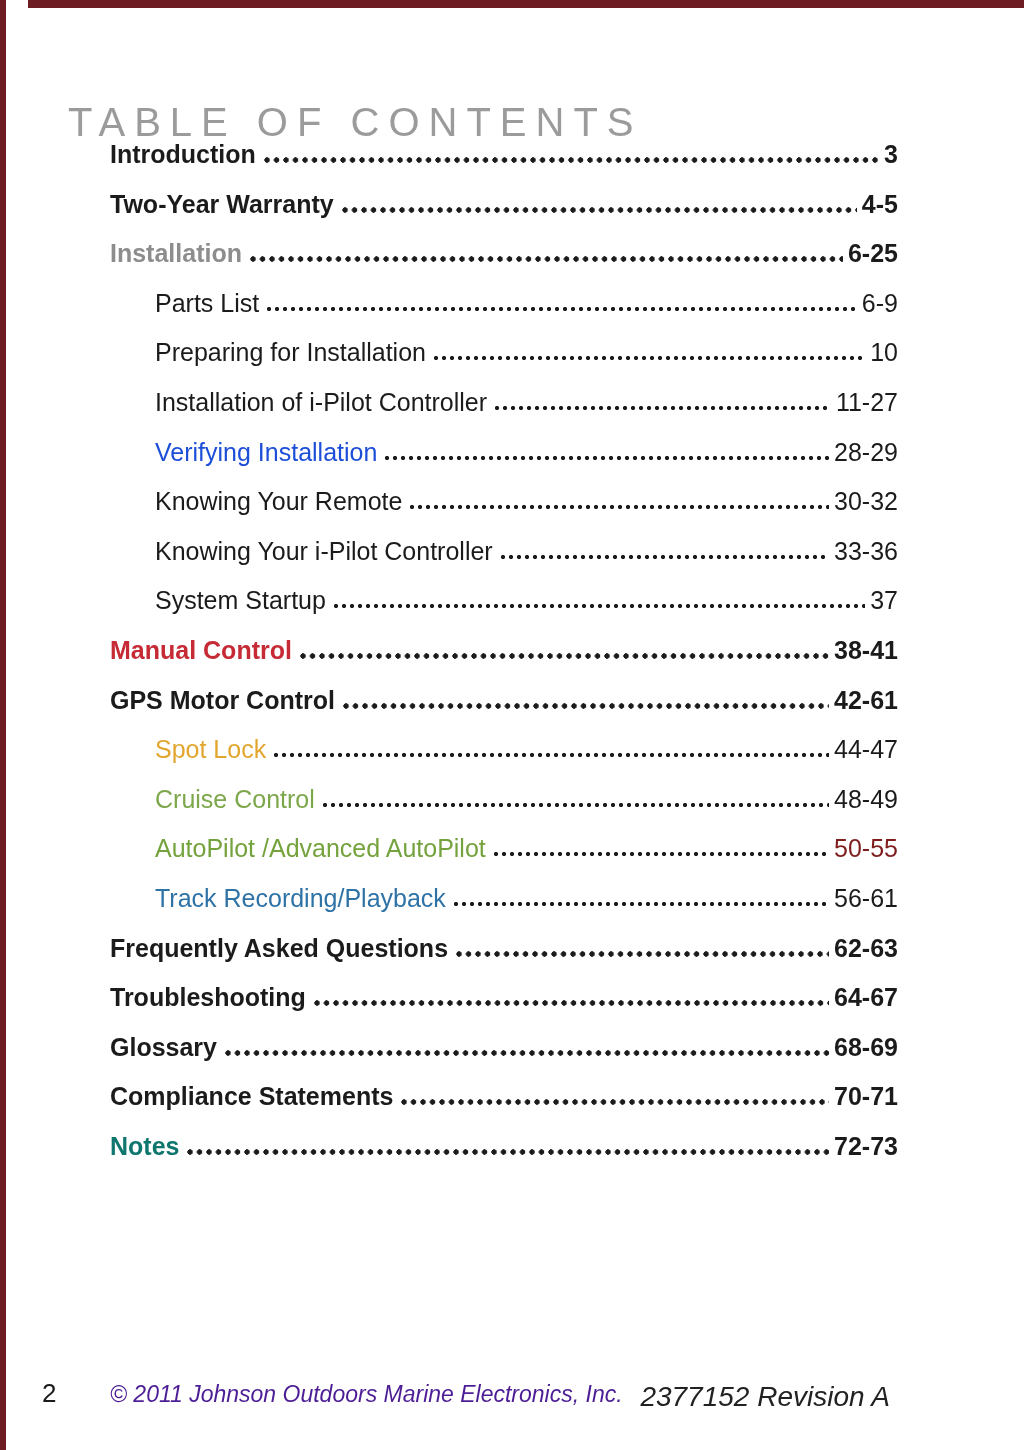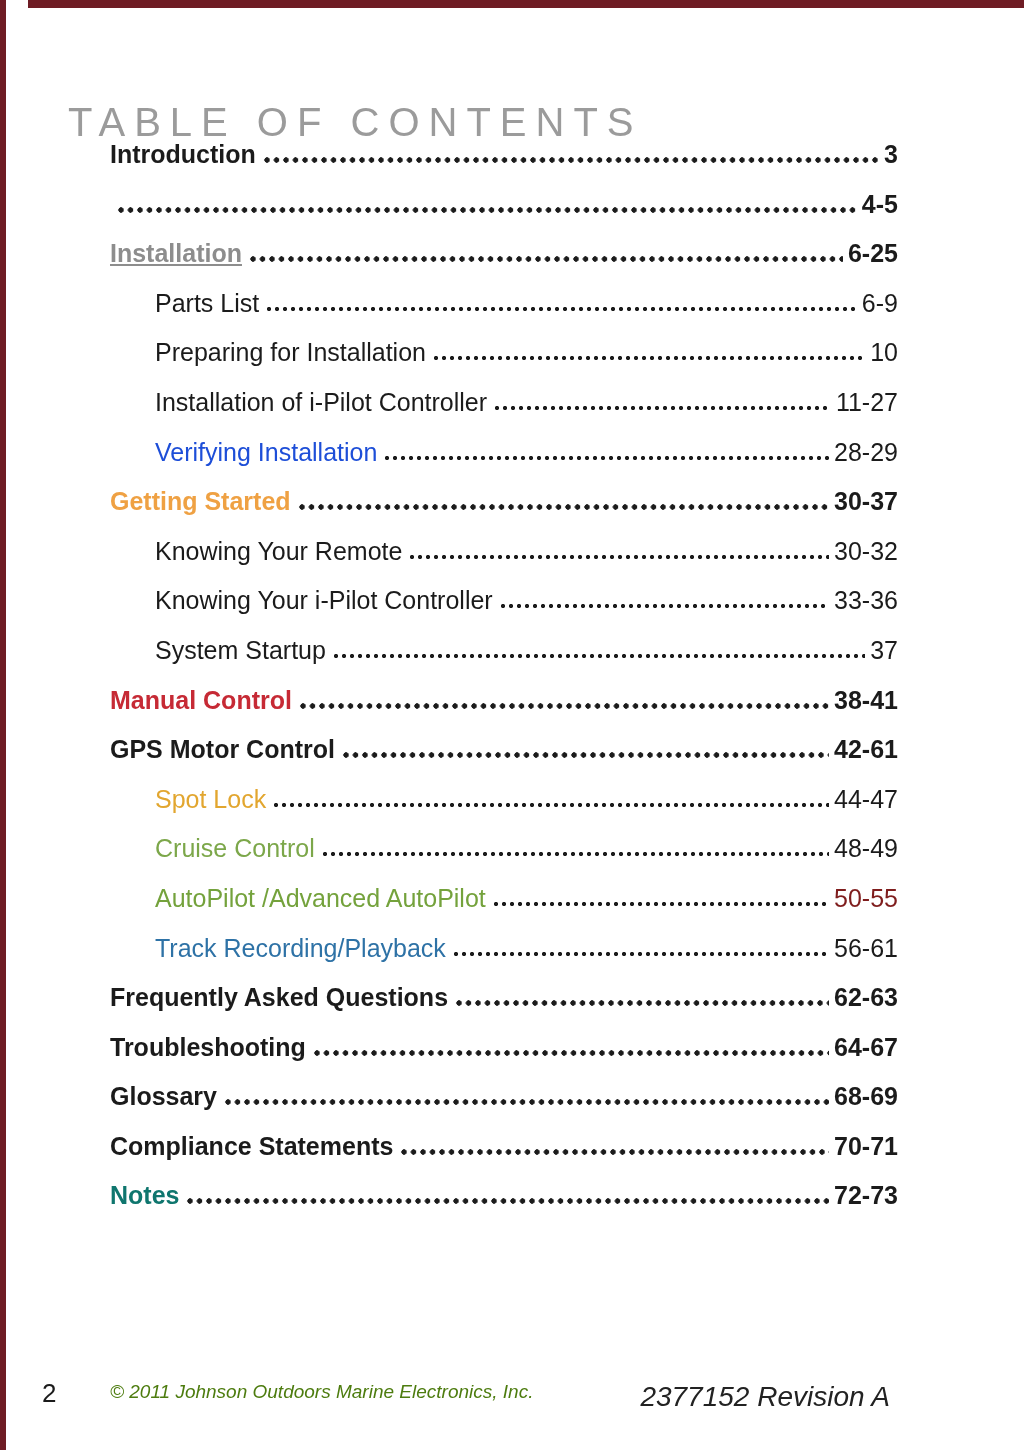--- a/index.html
+++ b/index.html
@@ -42,21 +42,21 @@
   }
   .pagenum{white-space:nowrap;}
 
   .footer{
     position:absolute;left:0;top:1376px;width:1024px;height:40px;
   }
   .footer .pageno{
     position:absolute;left:42px;top:2px;font-size:26px;color:#1b1b1b;
   }
   .footer .copyright{
-    position:absolute;left:110px;top:5px;font-size:19px;font-style:italic;color:#4d7c0f;
+    position:absolute;left:110px;top:5px;font-size:23px;font-style:italic;color:#4c1d95;
     white-space:nowrap;
     text-align:center;
   }
   .footer .revision{
     position:absolute;right:134px;top:5px;font-size:28px;font-style:italic;color:#222;
     white-space:nowrap;
   }
 </style>
 </head>
 <body>
@@ -66,25 +66,26 @@
 
 <h1 class="page-title" style="color: rgb(155, 155, 155); margin-top: 16px;">TABLE OF CONTENTS</h1>
 
 <div class="toc" id="toc-list">
     <div class="toc-row lvl0 bold">
       <span class="label" style="color: rgb(27, 27, 27);">Introduction</span>
       <div class="leader"></div>
       <span class="pagenum" style="color: rgb(27, 27, 27);">3</span>
     </div>
     <div class="toc-row lvl0 bold">
+      <span class="label" style="color: rgb(27, 27, 27);">Two-Year Warranty</span>
       <div class="leader"></div>
       <span class="pagenum" style="color: rgb(27, 27, 27);">4-5</span>
     </div>
     <div class="toc-row lvl0 bold">
-      <span class="label" style="color: rgb(141, 141, 141); text-decoration: underline;">Installation</span>
+      <span class="label" style="color: rgb(141, 141, 141);">Installation</span>
       <div class="leader"></div>
       <span class="pagenum" style="color: rgb(27, 27, 27);">6-25</span>
     </div>
     <div class="toc-row lvl1 normal">
       <span class="label" style="color: rgb(27, 27, 27);">Parts List</span>
       <div class="leader"></div>
       <span class="pagenum" style="color: rgb(27, 27, 27);">6-9</span>
     </div>
     <div class="toc-row lvl1 normal">
       <span class="label" style="color: rgb(27, 27, 27);">Preparing for Installation</span>
@@ -93,25 +94,20 @@
     </div>
     <div class="toc-row lvl1 normal">
       <span class="label" style="color: rgb(27, 27, 27);">Installation of i-Pilot Controller</span>
       <div class="leader"></div>
       <span class="pagenum" style="color: rgb(27, 27, 27);">11-27</span>
     </div>
     <div class="toc-row lvl1 normal">
       <span class="label" style="color: #1d4ed8;">Verifying Installation</span>
       <div class="leader"></div>
       <span class="pagenum" style="color: rgb(27, 27, 27);">28-29</span>
-    </div>
-    <div class="toc-row lvl0 bold">
-      <span class="label" style="color: rgb(239, 161, 67);">Getting Started</span>
-      <div class="leader"></div>
-      <span class="pagenum" style="color: rgb(27, 27, 27);">30-37</span>
     </div>
     <div class="toc-row lvl1 normal">
       <span class="label" style="color: rgb(27, 27, 27);">Knowing Your Remote</span>
       <div class="leader"></div>
       <span class="pagenum" style="color: rgb(27, 27, 27);">30-32</span>
     </div>
     <div class="toc-row lvl1 normal">
       <span class="label" style="color: rgb(27, 27, 27);">Knowing Your i-Pilot Controller</span>
       <div class="leader"></div>
       <span class="pagenum" style="color: rgb(27, 27, 27);">33-36</span>

